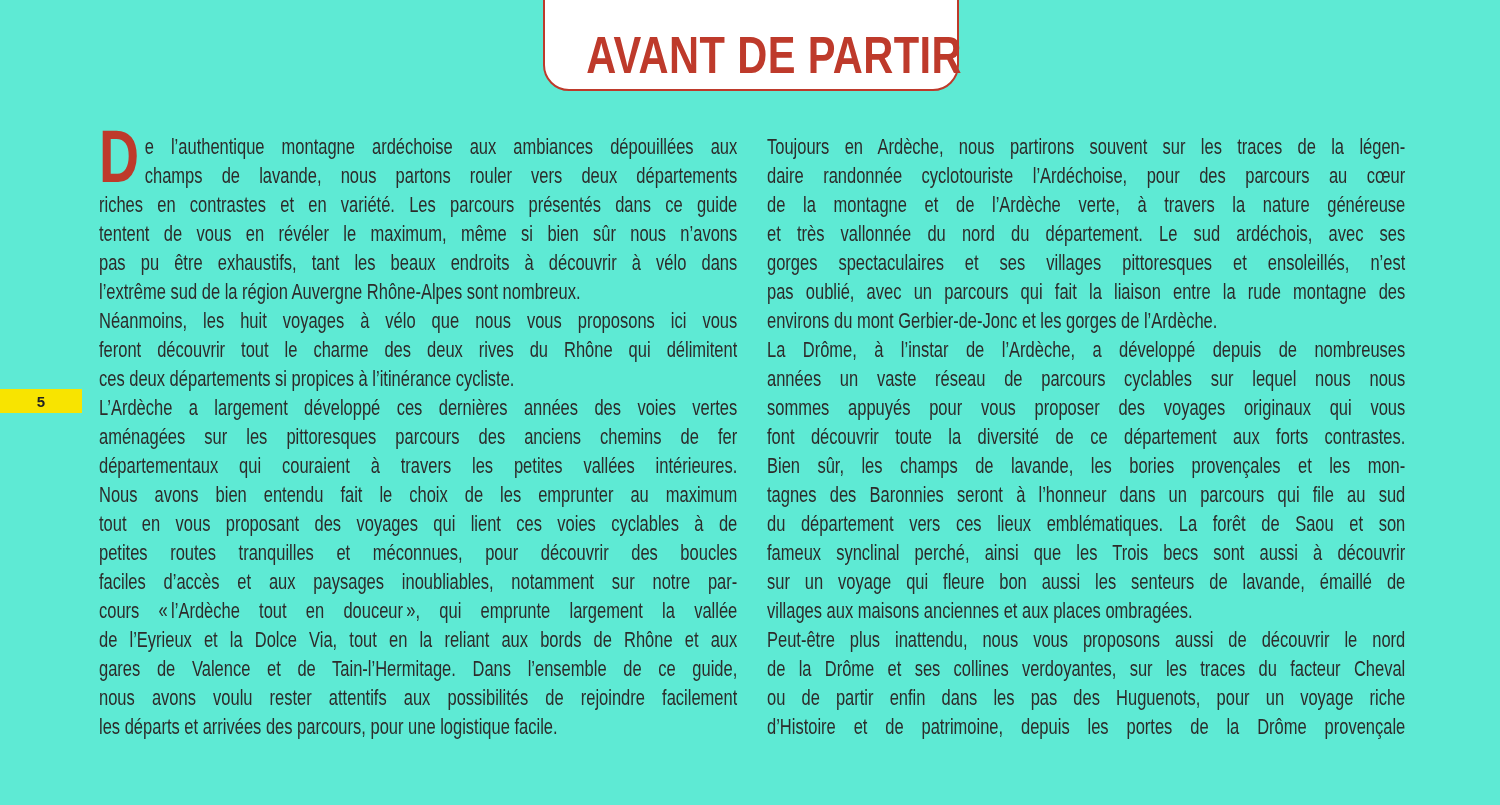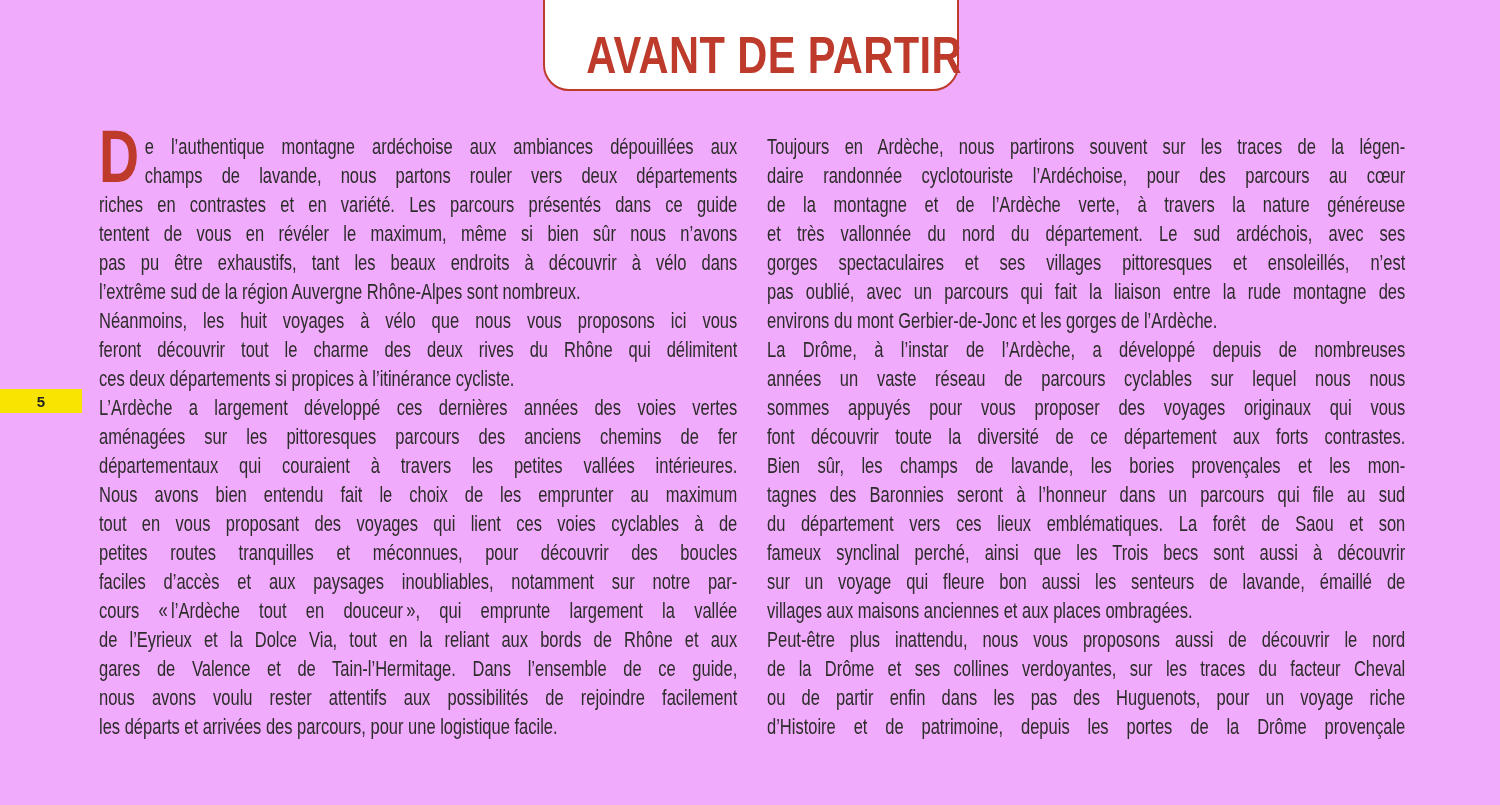--- a/index.html
+++ b/index.html
@@ -2,21 +2,21 @@
 <html style="--accent: #be3a2b; --tab: #f8e400; --ink: #2d2c2b;"><head>
 <meta charset="utf-8">
 <style>
   :root{
     --accent:#be3a2b;
     --tab:#f8e400;
     --ink:#2d2c2b;
   }
   html,body{margin:0;padding:0;background:#fff;}
   .page{
-    position:relative;width:1500px;height:805px;background:#f0abfc;overflow:hidden;
+    position:relative;width:1500px;height:805px;background:#5eead4;overflow:hidden;
     font-family:"Liberation Sans",sans-serif;
   }
   
   .title-box{
     position:absolute;left:543px;top:-31px;width:412px;height:118px;
     border:2px solid var(--accent);border-radius:26px;background:#fff;
   }
   .title{
     position:absolute;left:0;right:0;bottom:4px;margin:0;text-align:center;
     font-size:52px;font-weight:bold;color:var(--accent);

